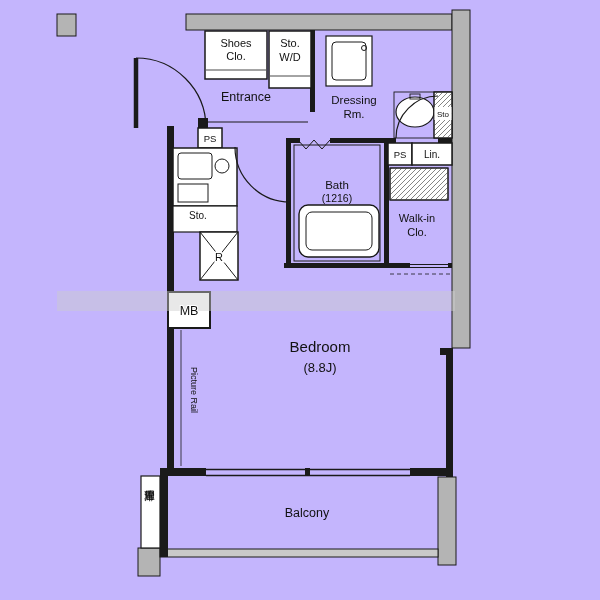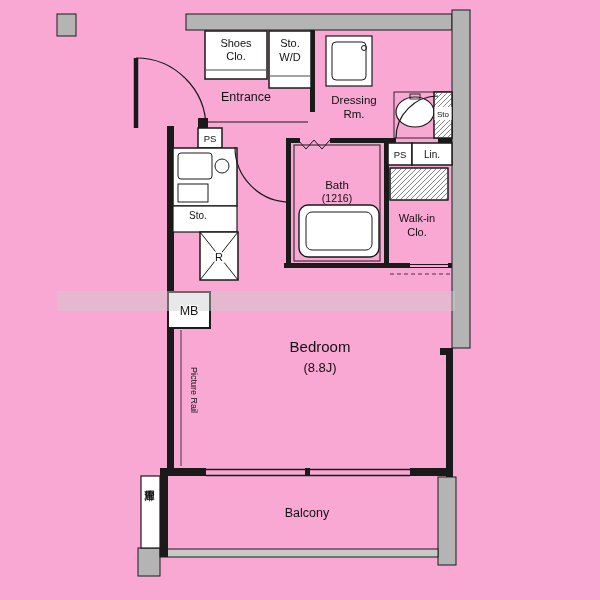--- a/index.html
+++ b/index.html
@@ -1,16 +1,16 @@
 <!DOCTYPE html>
 <html><head>
 <meta charset="utf-8">
 <style>
   html,body{margin:0;padding:0;background:#ffffff;}
-  .plan{width:600px;height:600px;position:relative;background:#f9a8d4;outline:1px solid #e0e0e0;overflow:hidden;}
+  .plan{width:600px;height:600px;position:relative;background:#c4b5fd;outline:1px solid #e0e0e0;overflow:hidden;}
   svg{display:block;}
   text{font-family:"Liberation Sans","DejaVu Sans",sans-serif;fill:#111111;}
   .vtext{writing-mode:vertical-rl;text-orientation:upright;}
 </style>
 </head>
 <body>
 
 <div class="plan">
 <svg width="600" height="600" viewBox="0 0 600 600">
   <defs>

